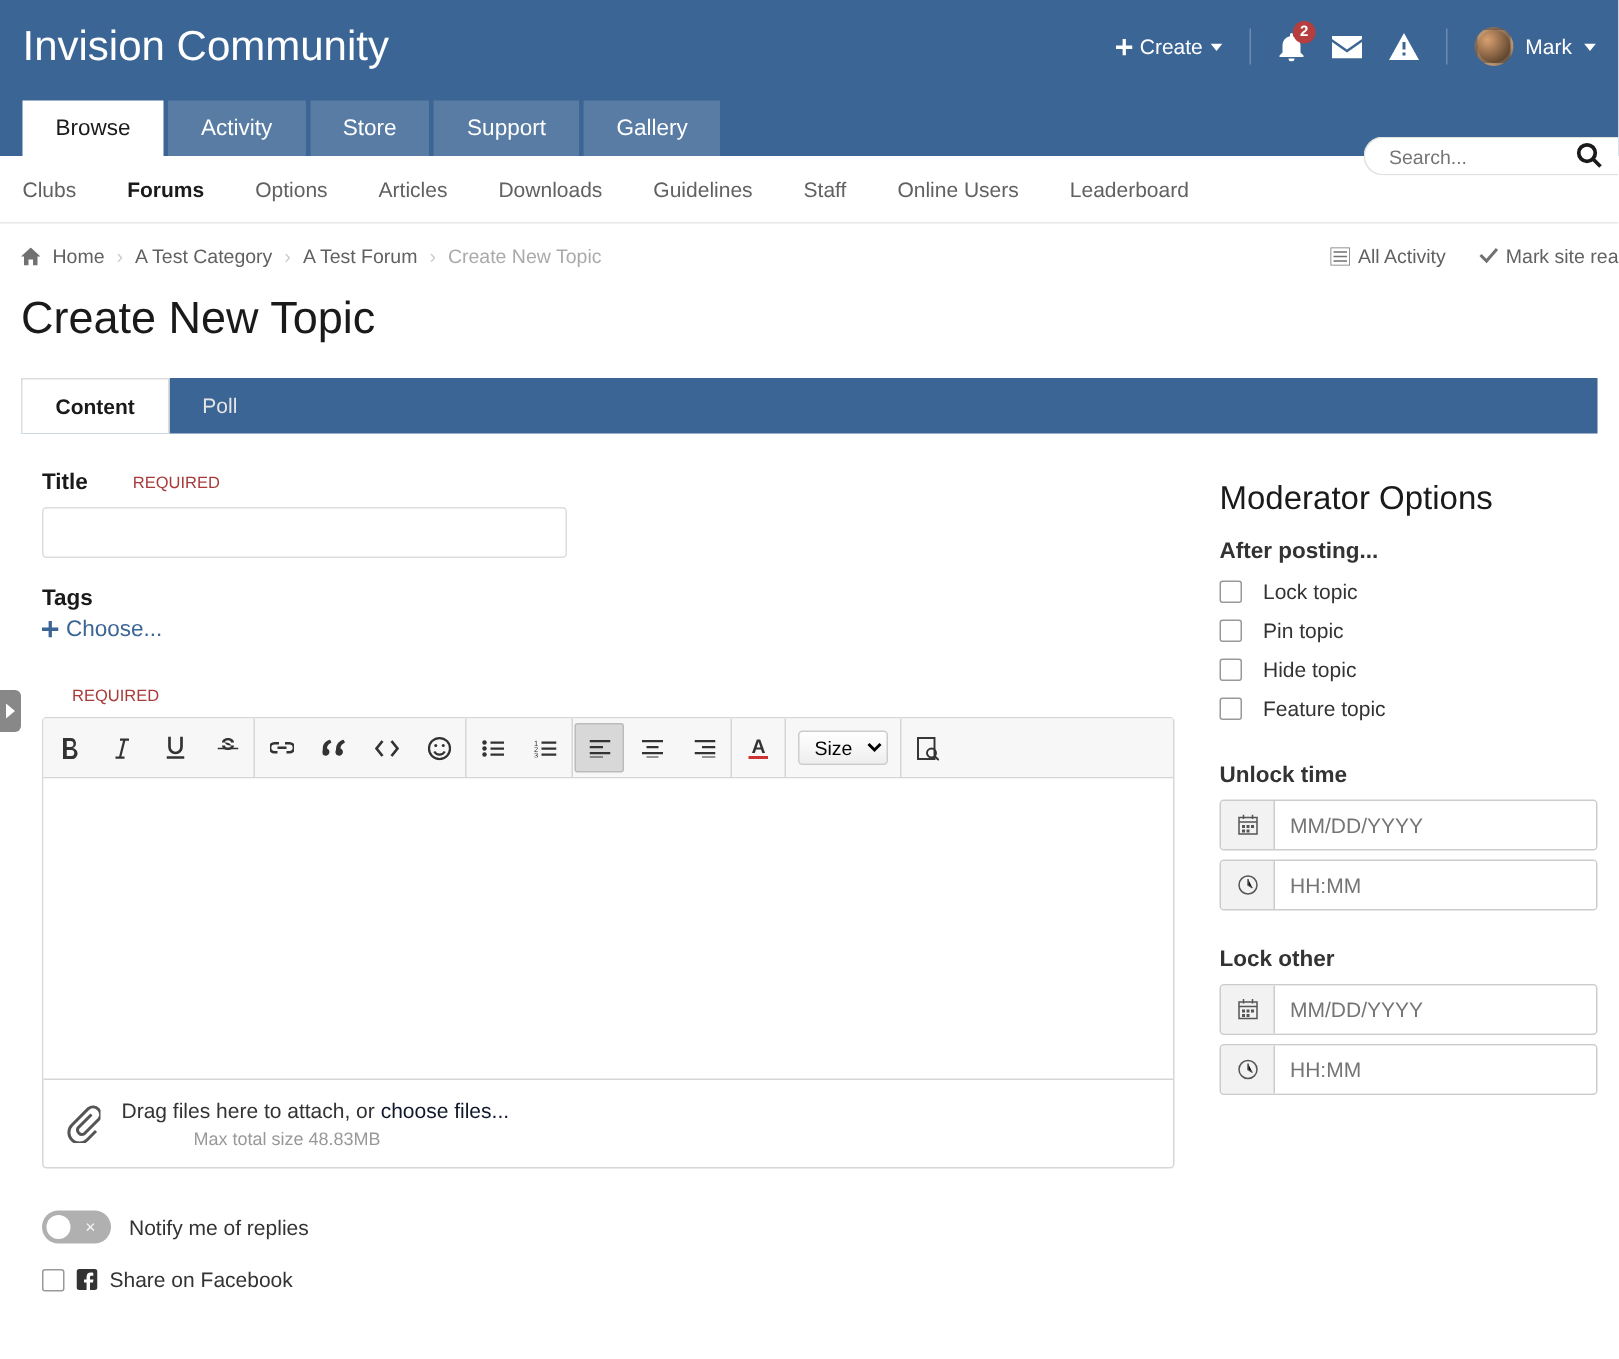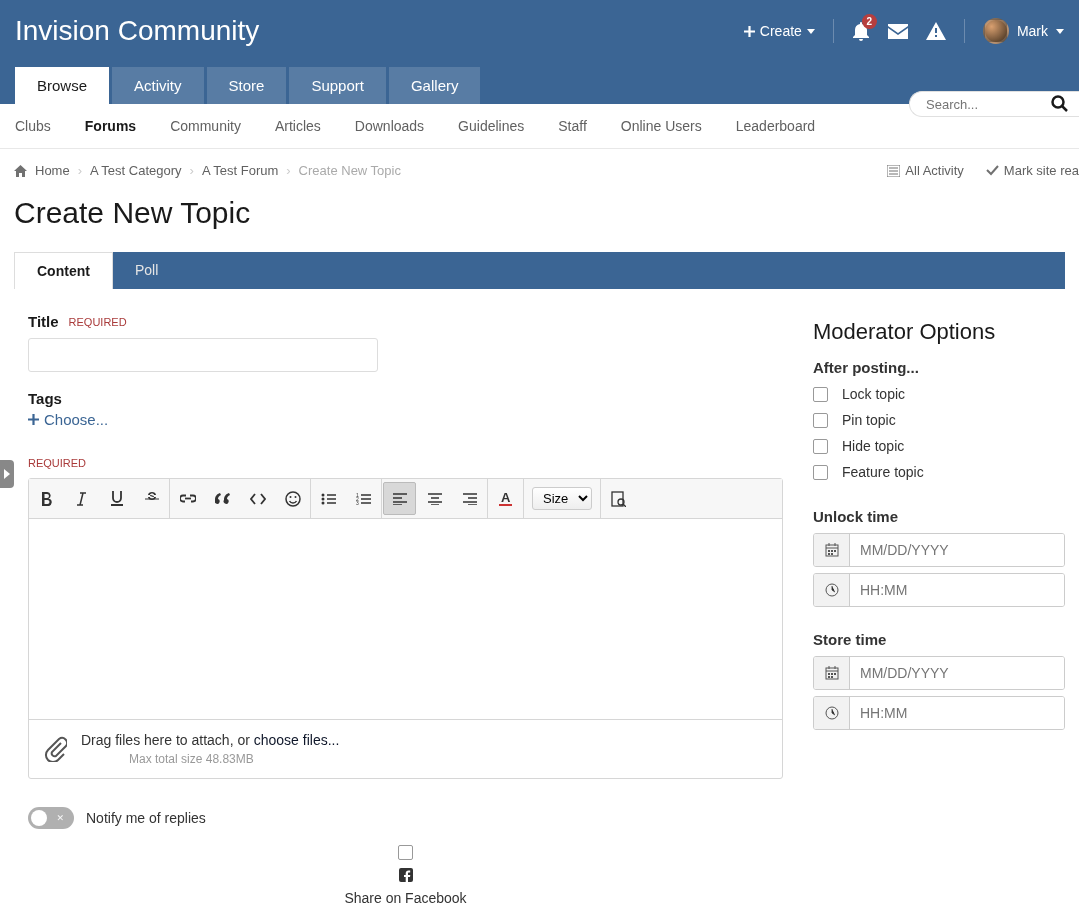--- a/index.html
+++ b/index.html
@@ -41,21 +41,21 @@
 
 .blue-bar { background: #3b6594; padding: 0; margin: 0 14px; display: flex; }
 .form-tab { padding: 10px 22px; color: #e5e5e5; cursor: pointer; font-size: 14px; }
 .form-tab.active { background: #fff; color: #1a1a1a; font-weight: bold; border-top: 1px solid #ddd; border-left:1px solid #ddd; border-right:1px solid #ddd; }
 
 .form-body { display: flex; gap: 30px; padding: 24px 14px 14px 28px; }
 .main-col { flex: 0 0 755px; }
 .side-col { flex: 1; padding-top: 6px; }
 
 .field-label { font-weight: bold; font-size: 15px; color: #1a1a1a; display: flex; align-items: center; gap: 10px; }
-.required { font-size: 11px; font-weight: normal; color: #a93a3a; }
+.required { font-size: 11px; font-weight: normal; color: #a93a3a; margin-left: 20px; }
 .text-input { width: 350px; padding: 8px; border: 1px solid #ddd; border-radius: 3px; margin-top: 8px; font-size: 14px; }
 .tags-field { margin-top: 18px; }
 .choose-link { color: #3b6594; display: flex; align-items: center; gap: 5px; margin-top: 4px; cursor: pointer; font-size: 15px; }
 
 .editor { margin-top: 26px; }
 .editor-box { border: 1px solid #d6d6d6; border-radius: 3px; }
 .editor-toolbar { background: #f7f7f7; border-bottom: 1px solid #d6d6d6; display: flex; align-items: stretch; height: 40px; }
 .tb-group { display: flex; border-right: 1px solid #d6d6d6; }
 .tb-btn { width: 35px; display: flex; align-items: center; justify-content: center; cursor: pointer; color: #333; }
 .tb-btn.active { background: #d8d8d8; border: 1px solid #bbb; margin: 3px 1px; border-radius: 2px; width: 33px; }
@@ -69,21 +69,21 @@
 .attach-sub { font-size: 12px; color: #999; margin-top: 4px; }
 .attach-sub .lbl { font-weight: normal; padding-left: 48px; }
 .insert-btn { background: #eee; border: 1px solid #ccc; padding: 7px 12px; border-radius: 3px; font-size: 13px; cursor:pointer; }
 
 .toggle-row { display: flex; align-items: center; gap: 12px; margin-top: 28px; }
 .toggle { width: 46px; height: 22px; border-radius: 11px; background: #b0b0b0; position: relative; cursor:pointer; display:flex; align-items:center; padding: 0 5px; gap:4px; justify-content:space-around; }
 .toggle .knob { width: 16px; height: 16px; background: #fff; border-radius: 50%; position: absolute; left: 3px; top: 3px; }
 .toggle .line { width:5px; height:2px; background:rgba(255,255,255,0.8); border-radius:1px; }
 .toggle .x { font-size:9px; color:rgba(255,255,255,0.9); }
 
-.check-row { display: flex; align-items: center; gap: 8px; margin-top: 16px; flex-direction: column; }
+.check-row { display: flex; align-items: center; gap: 8px; margin-top: 16px; }
 .checkbox { width: 15px; height: 15px; border: 1px solid #999; background: #fff; border-radius: 2px; cursor:pointer; }
 .fb-icon { display:inline-flex; width:14px; height:14px; }
 
 .side-title { font-size: 22px; font-weight: 400; margin-bottom: 14px; color: #1a1a1a; }
 .side-sub { font-weight: bold; margin-bottom: 10px; font-size: 15px; }
 .check-list { display: flex; flex-direction: column; gap: 10px; margin-bottom: 28px; }
 .check-list .item { display: flex; align-items: center; gap: 14px; }
 .date-group { margin-bottom: 24px; }
 .date-label { font-weight: bold; margin-bottom: 8px; font-size: 15px; }
 .input-row { display: flex; border: 1px solid #ccc; border-radius: 3px; overflow: hidden; margin-bottom: 6px; }
@@ -151,21 +151,21 @@
           <circle cx="7" cy="7" r="5.5" fill="none" stroke="#1a1a1a" stroke-width="2.5"></circle>
           <path stroke="#1a1a1a" stroke-width="2.5" d="M11 11l5 5"></path>
         </svg>
     </div>
   </div>
 </div>
 
 <div class="sub-nav">
   <a>Clubs</a>
   <a class="active">Forums</a>
-  <a>Community</a>
+  <a>Options</a>
   <a>Articles</a>
   <a>Downloads</a>
   <a>Guidelines</a>
   <a>Staff</a>
   <a>Online Users</a>
   <a>Leaderboard</a>
 </div>
 
 <div class="toolbar-row">
   <div class="breadcrumb">
@@ -410,21 +410,21 @@
             <svg width="14" height="14">
               <circle cx="7" cy="7" r="6" fill="none" stroke="#555"></circle>
               <path stroke="#555" d="M7 3v4l3 2"></path>
             </svg>
           </div>
         <input placeholder="HH:MM" style="">
       </div>
     </div>
 
     <div class="date-group">
-      <div class="date-label">Store time</div>
+      <div class="date-label">Lock other</div>
       <div class="input-row">
         <div class="addon">
             <svg width="14" height="14">
               <rect x="1" y="2" width="12" height="11" fill="none" stroke="#555"></rect>
               <path stroke="#555" d="M1 5h12M4 0v3M10 0v3"></path>
               <path fill="#555" d="M3 7h2v2H3zm3 0h2v2H6zm3 0h2v2H9zM3 10h2v2H3zm3 0h2v2H6z"></path>
             </svg>
           </div>
         <input placeholder="MM/DD/YYYY" style="">
       </div>

